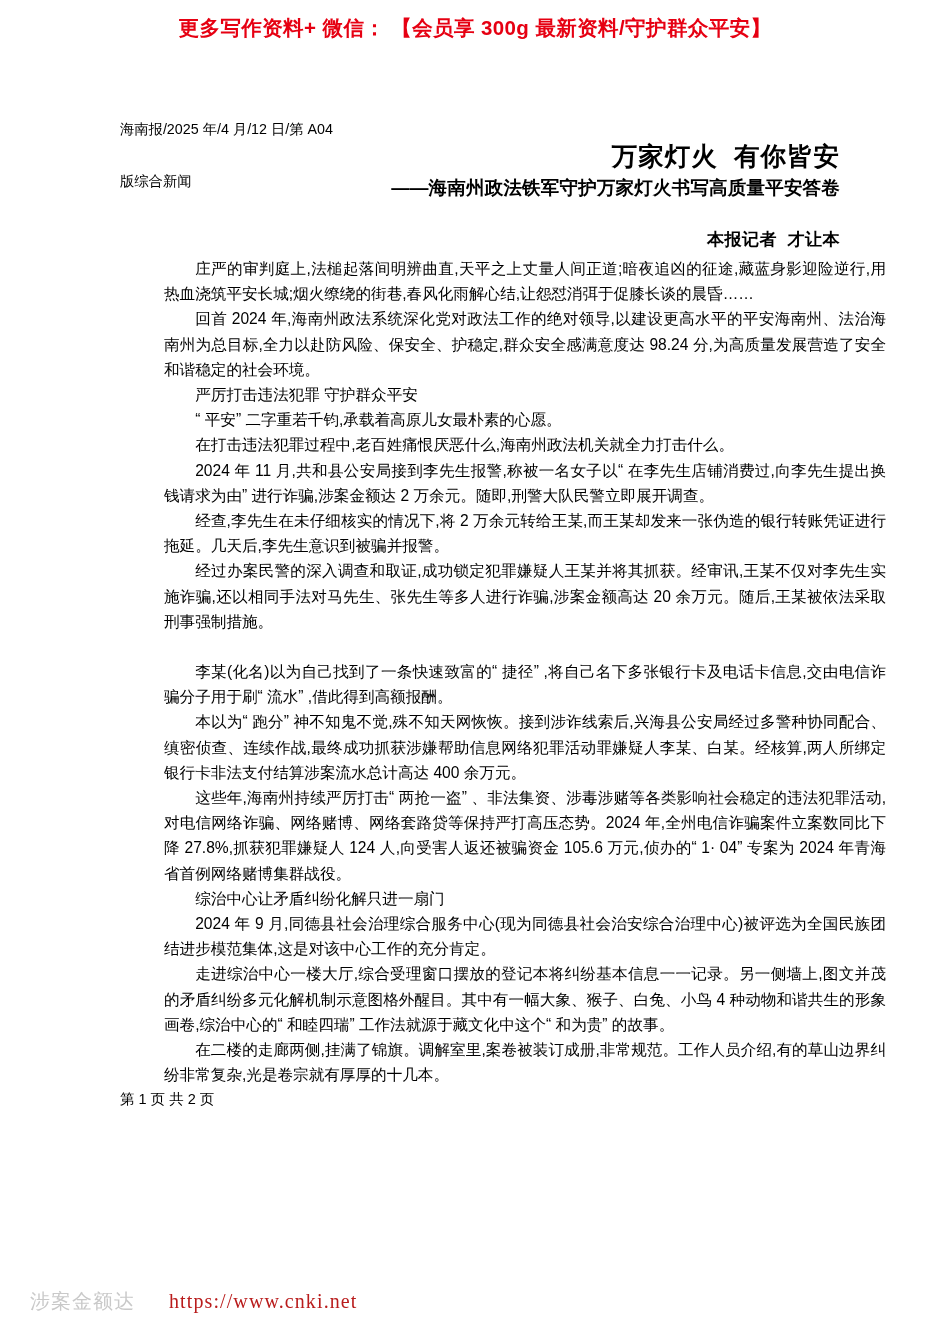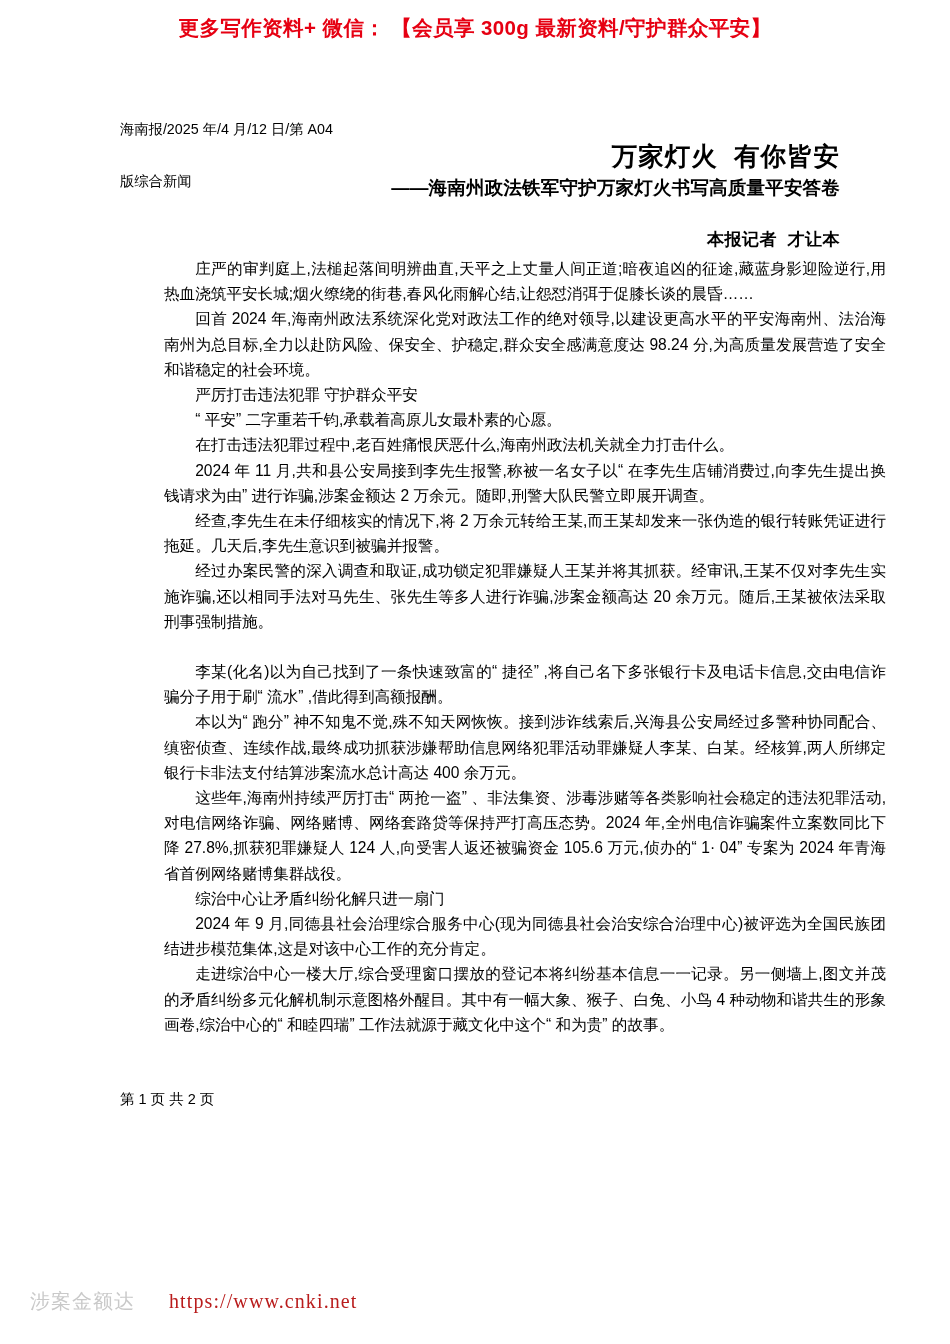--- a/index.html
+++ b/index.html
@@ -173,20 +173,21 @@
       <p>在打击违法犯罪过程中,老百姓痛恨厌恶什么,海南州政法机关就全力打击什么。</p>
       <p>2024 年 11 月,共和县公安局接到李先生报警,称被一名女子以“ 在李先生店铺消费过,向李先生提出换钱请求为由” 进行诈骗,涉案金额达 2 万余元。随即,刑警大队民警立即展开调查。</p>
       <p>经查,李先生在未仔细核实的情况下,将 2 万余元转给王某,而王某却发来一张伪造的银行转账凭证进行拖延。几天后,李先生意识到被骗并报警。</p>
       <p>经过办案民警的深入调查和取证,成功锁定犯罪嫌疑人王某并将其抓获。经审讯,王某不仅对李先生实施诈骗,还以相同手法对马先生、张先生等多人进行诈骗,涉案金额高达 20 余万元。随后,王某被依法采取刑事强制措施。</p>
       <p class="gap-before">李某(化名)以为自己找到了一条快速致富的“ 捷径” ,将自己名下多张银行卡及电话卡信息,交由电信诈骗分子用于刷“ 流水” ,借此得到高额报酬。</p>
       <p>本以为“ 跑分” 神不知鬼不觉,殊不知天网恢恢。接到涉诈线索后,兴海县公安局经过多警种协同配合、缜密侦查、连续作战,最终成功抓获涉嫌帮助信息网络犯罪活动罪嫌疑人李某、白某。经核算,两人所绑定银行卡非法支付结算涉案流水总计高达 400 余万元。</p>
       <p>这些年,海南州持续严厉打击“ 两抢一盗” 、非法集资、涉毒涉赌等各类影响社会稳定的违法犯罪活动,对电信网络诈骗、网络赌博、网络套路贷等保持严打高压态势。2024 年,全州电信诈骗案件立案数同比下降 27.8%,抓获犯罪嫌疑人 124  人,向受害人返还被骗资金 105.6  万元,侦办的“ 1· 04” 专案为 2024 年青海省首例网络赌博集群战役。</p>
       <p class="section-head">综治中心让矛盾纠纷化解只进一扇门</p>
       <p>2024 年 9 月,同德县社会治理综合服务中心(现为同德县社会治安综合治理中心)被评选为全国民族团结进步模范集体,这是对该中心工作的充分肯定。</p>
       <p>走进综治中心一楼大厅,综合受理窗口摆放的登记本将纠纷基本信息一一记录。另一侧墙上,图文并茂的矛盾纠纷多元化解机制示意图格外醒目。其中有一幅大象、猴子、白兔、小鸟 4 种动物和谐共生的形象画卷,综治中心的“ 和睦四瑞” 工作法就源于藏文化中这个“ 和为贵” 的故事。</p>
+      <p>在二楼的走廊两侧,挂满了锦旗。调解室里,案卷被装订成册,非常规范。工作人员介绍,有的草山边界纠纷非常复杂,光是卷宗就有厚厚的十几本。</p>
     </div>
 
   <div id="page-footer">第 1 页 共 2 页</div>
 
 </div>
 
 <div id="watermark">
   <div id="watermark-logo">涉案金额达</div>
   <div id="watermark-url">https://www.cnki.net</div>
 </div>

